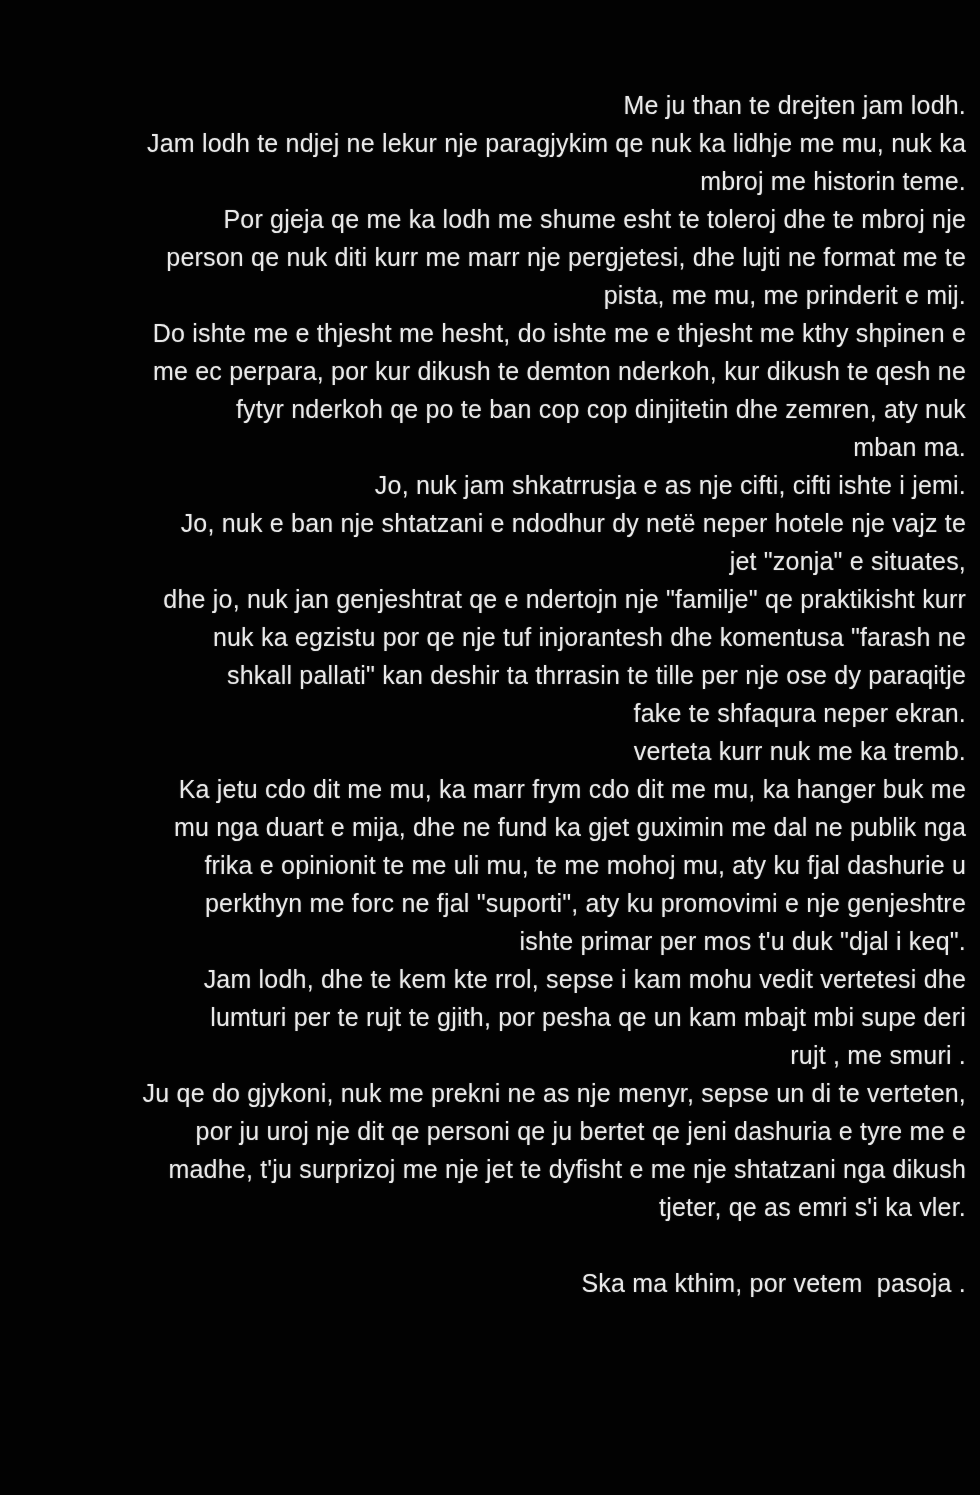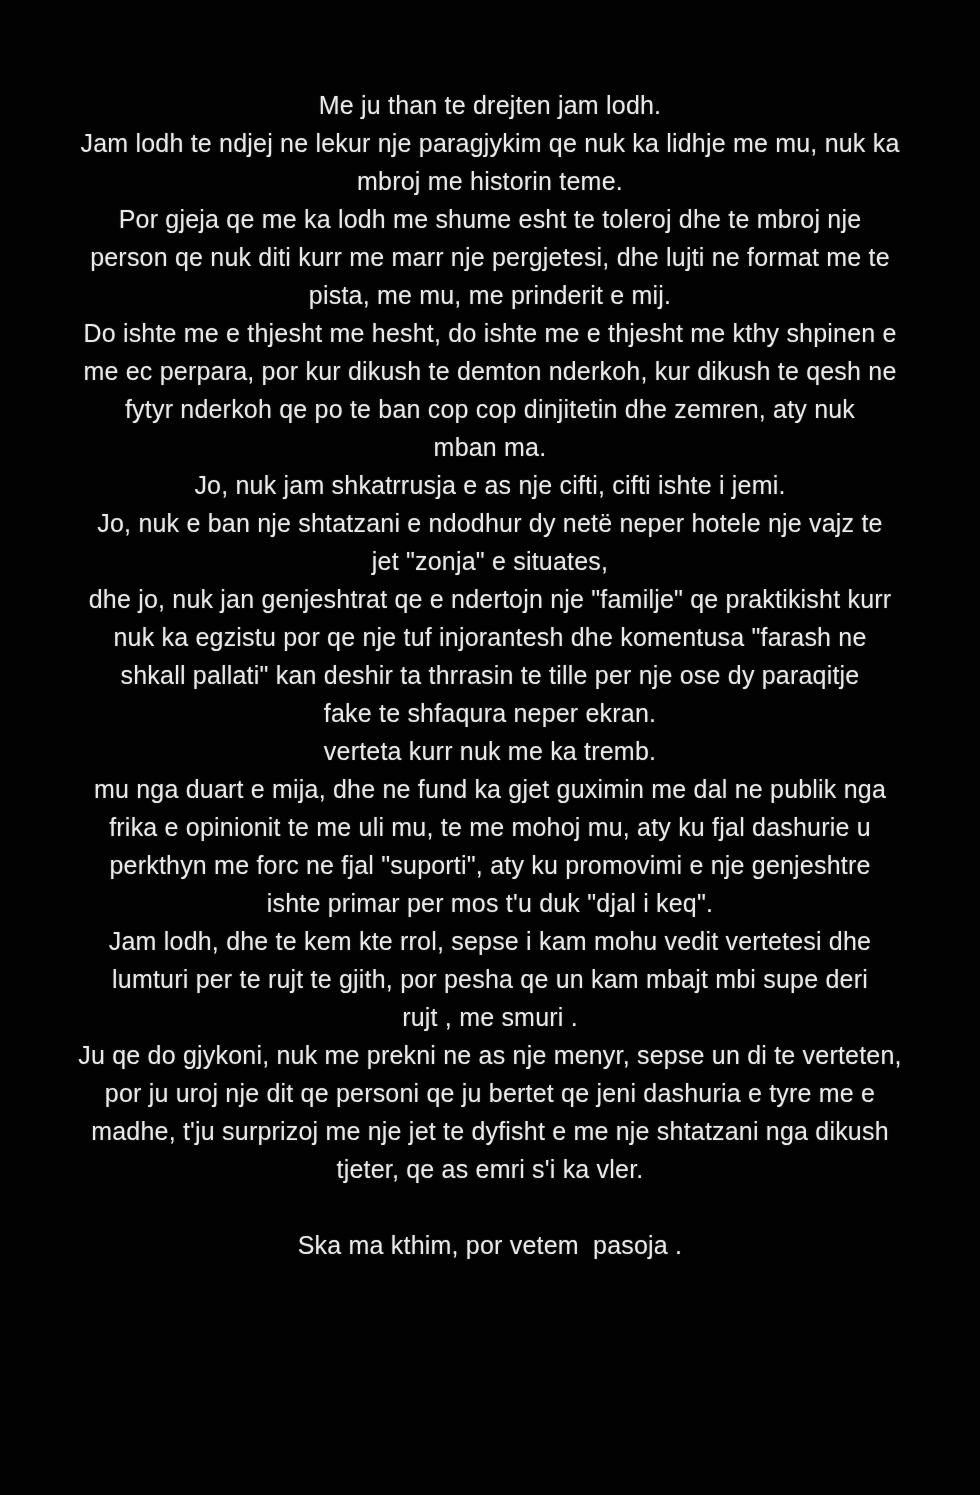--- a/index.html
+++ b/index.html
@@ -17,21 +17,21 @@
     width: 980px;
     height: 1495px;
     background: #020202;
     box-sizing: border-box;
     padding-top: 86px;
   }
   .post-text {
     width: 100%;
     box-sizing: border-box;
     padding: 0 14px;
-    text-align: center;
+    text-align: right;
     color: #e9e9e9;
     font-size: 25px;
     font-weight: 500;
     letter-spacing: 0.2px;
     text-shadow: 0 0 2px rgba(255,255,255,0.25);
   }
   .post-line {
     height: 38px;
     line-height: 38px;
     white-space: pre;
@@ -56,20 +56,21 @@
       <div class="post-line">fytyr nderkoh qe po te ban cop cop dinjitetin dhe zemren, aty nuk</div>
       <div class="post-line">mban ma.</div>
       <div class="post-line">Jo, nuk jam shkatrrusja e as nje cifti, cifti ishte i jemi.</div>
       <div class="post-line">Jo, nuk e ban nje shtatzani e ndodhur dy netë neper hotele nje vajz te</div>
       <div class="post-line">jet "zonja" e situates,</div>
       <div class="post-line">dhe jo, nuk jan genjeshtrat qe e ndertojn nje "familje" qe praktikisht kurr</div>
       <div class="post-line">nuk ka egzistu por qe nje tuf injorantesh dhe komentusa "farash ne</div>
       <div class="post-line">shkall pallati" kan deshir ta thrrasin te tille per nje ose dy paraqitje</div>
       <div class="post-line">fake te shfaqura neper ekran.</div>
       <div class="post-line">verteta kurr nuk me ka tremb.</div>
+      <div class="post-line">Ka jetu cdo dit me mu, ka marr frym cdo dit me mu, ka hanger buk me</div>
       <div class="post-line">mu nga duart e mija, dhe ne fund ka gjet guximin me dal ne publik nga</div>
       <div class="post-line">frika e opinionit te me uli mu, te me mohoj mu, aty ku fjal dashurie u</div>
       <div class="post-line">perkthyn me forc ne fjal "suporti", aty ku promovimi e nje genjeshtre</div>
       <div class="post-line">ishte primar per mos t'u duk "djal i keq".</div>
       <div class="post-line">Jam lodh, dhe te kem kte rrol, sepse i kam mohu vedit vertetesi dhe</div>
       <div class="post-line">lumturi per te rujt te gjith, por pesha qe un kam mbajt mbi supe deri</div>
       <div class="post-line">rujt , me smuri .</div>
       <div class="post-line">Ju qe do gjykoni, nuk me prekni ne as nje menyr, sepse un di te verteten,</div>
       <div class="post-line">por ju uroj nje dit qe personi qe ju bertet qe jeni dashuria e tyre me e</div>
       <div class="post-line">madhe, t'ju surprizoj me nje jet te dyfisht e me nje shtatzani nga dikush</div>

